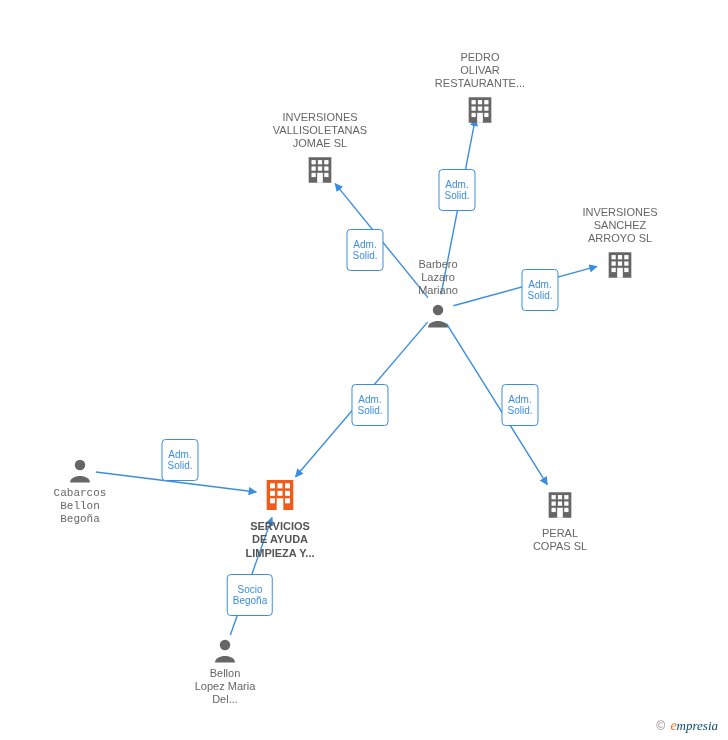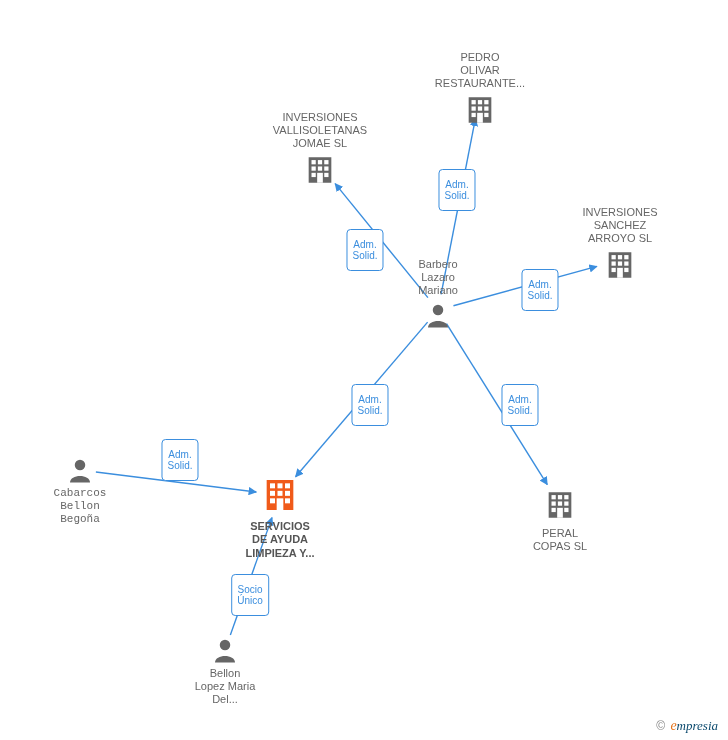--- a/index.html
+++ b/index.html
@@ -193,19 +193,19 @@
 Solid.</div>
     <div class="edge-label" style="left: 540px; top: 290px;">Adm.
 Solid.</div>
     <div class="edge-label" style="left: 520px; top: 405px;">Adm.
 Solid.</div>
     <div class="edge-label" style="left: 370px; top: 405px;">Adm.
 Solid.</div>
     <div class="edge-label" style="left: 180px; top: 460px;">Adm.
 Solid.</div>
     <div class="edge-label" style="left: 250px; top: 595px;">Socio
-Único</div>
+Begoña</div>
   </div>
 
 <div class="footer">
   <span class="copy">©</span>
   <span class="firstletter">e</span><span class="rest">mpresia</span>
 </div>
 
 </body></html>

